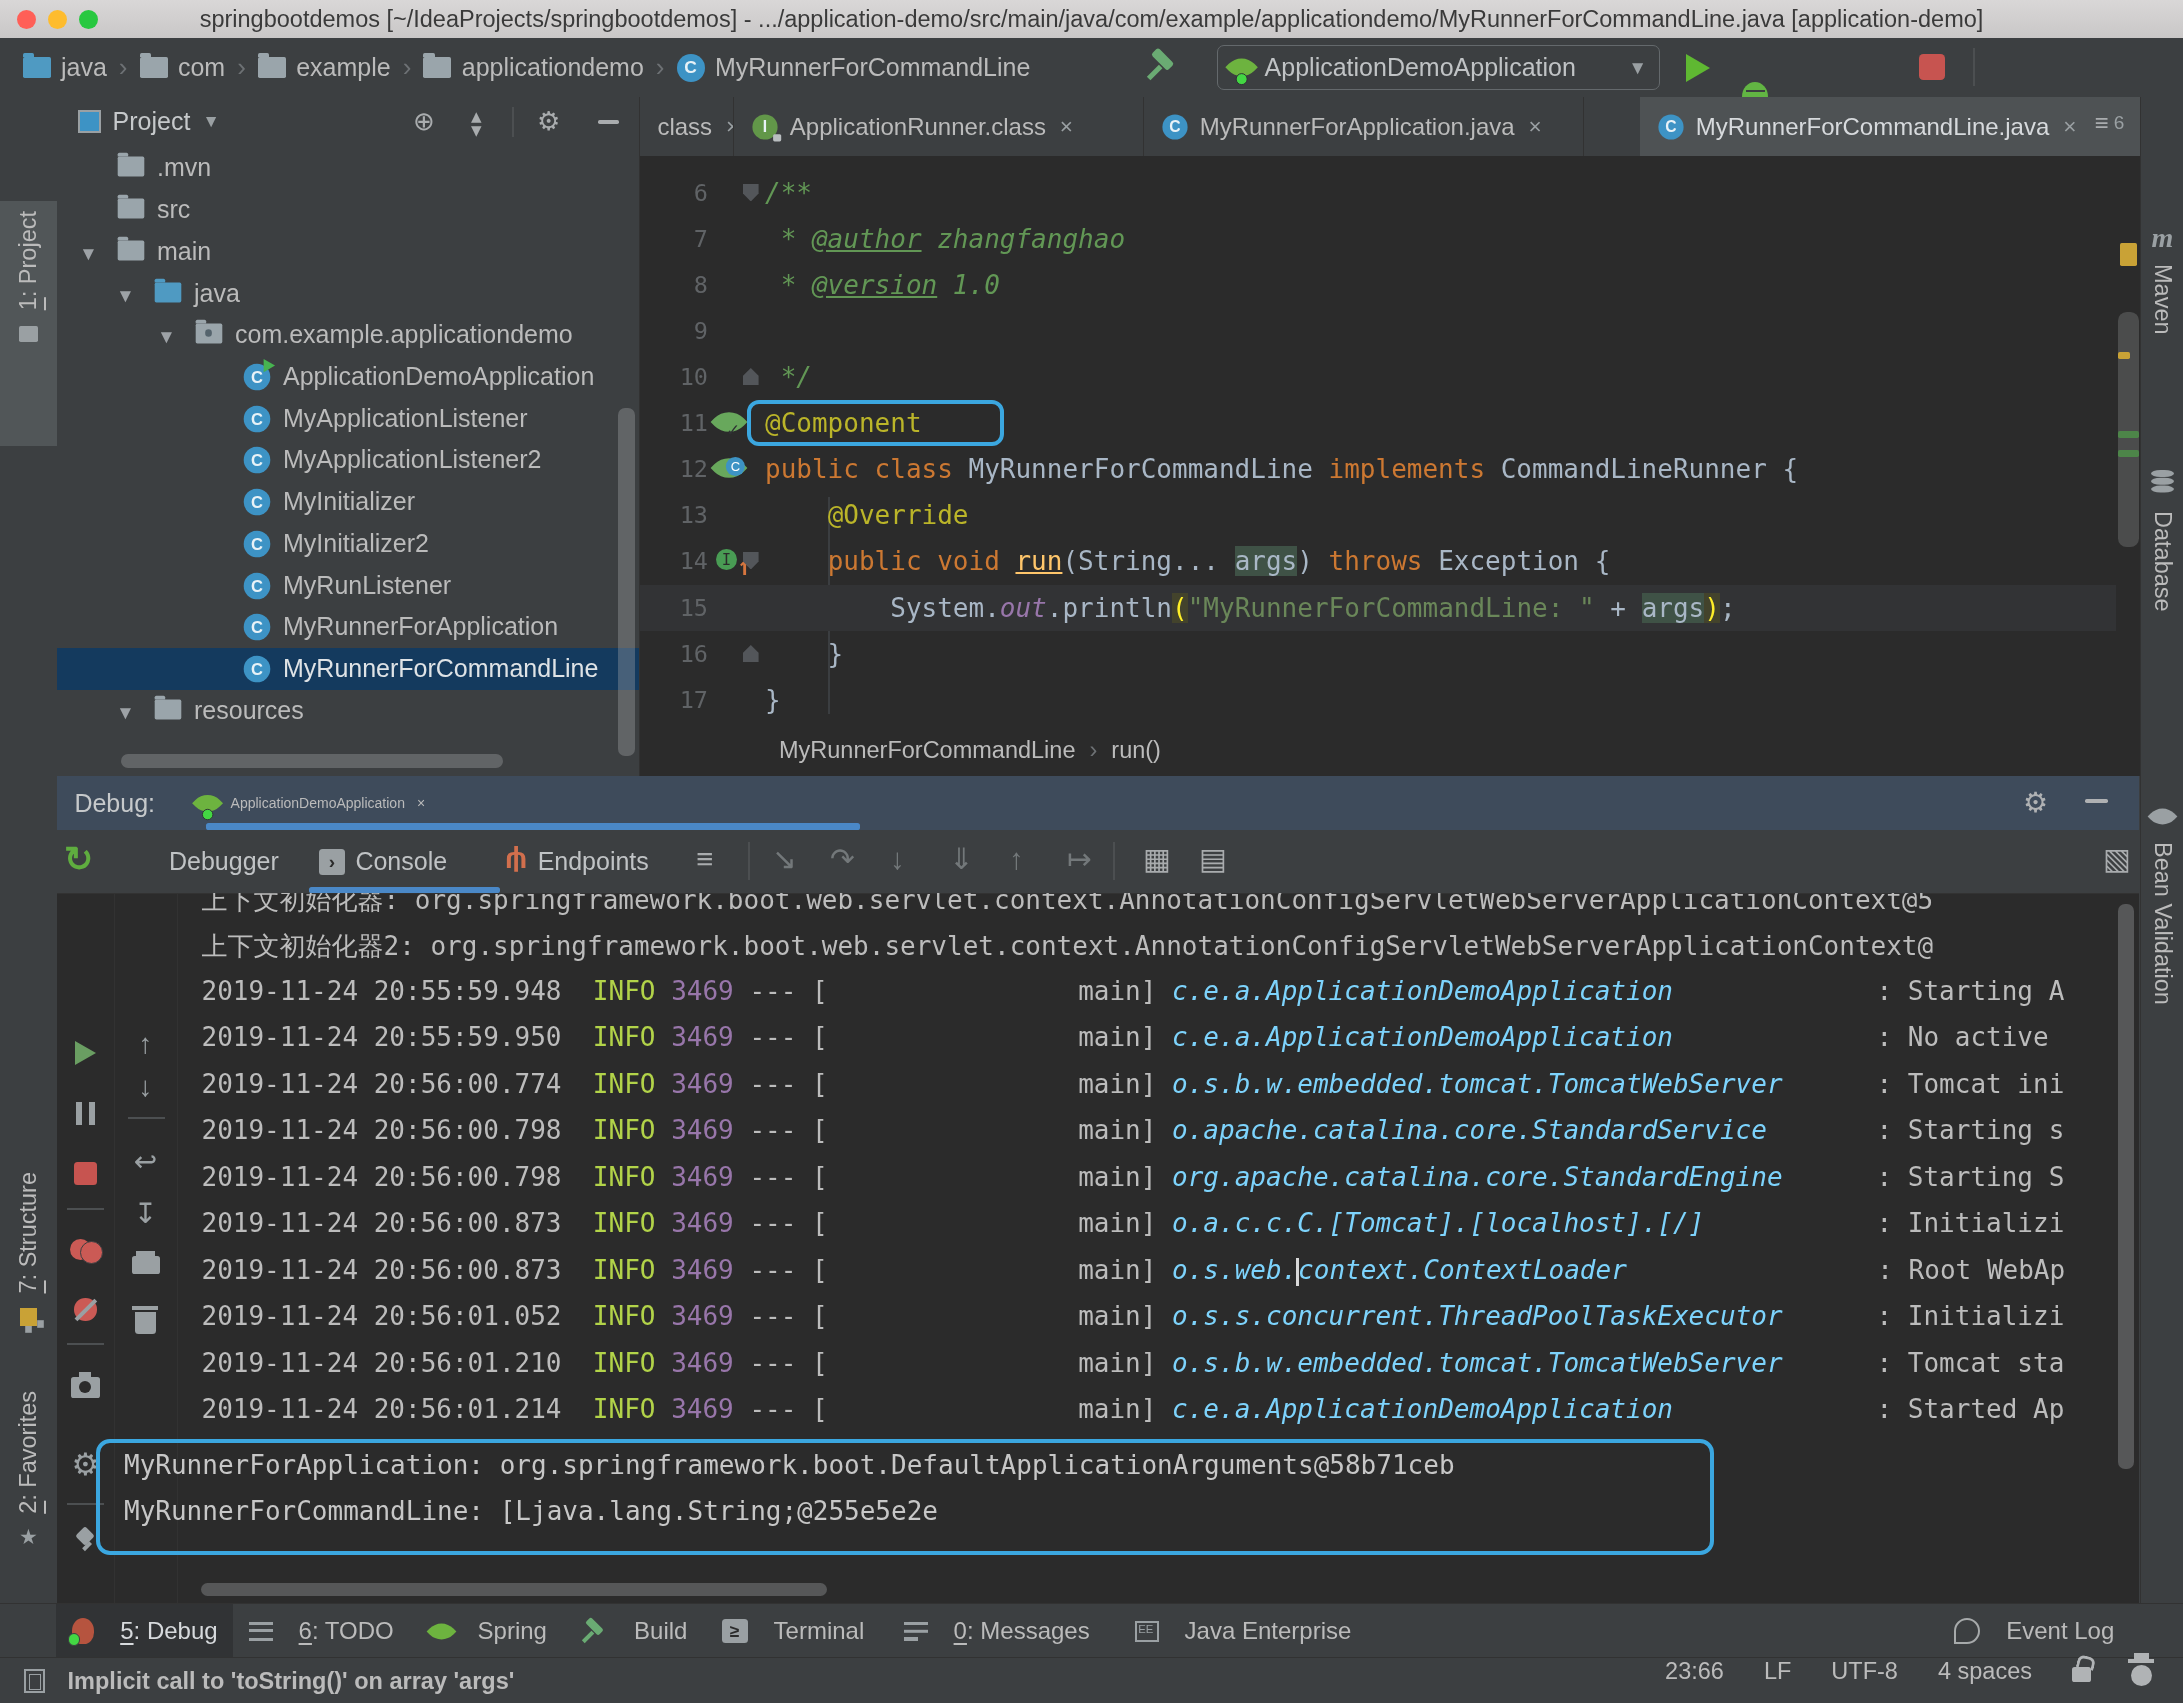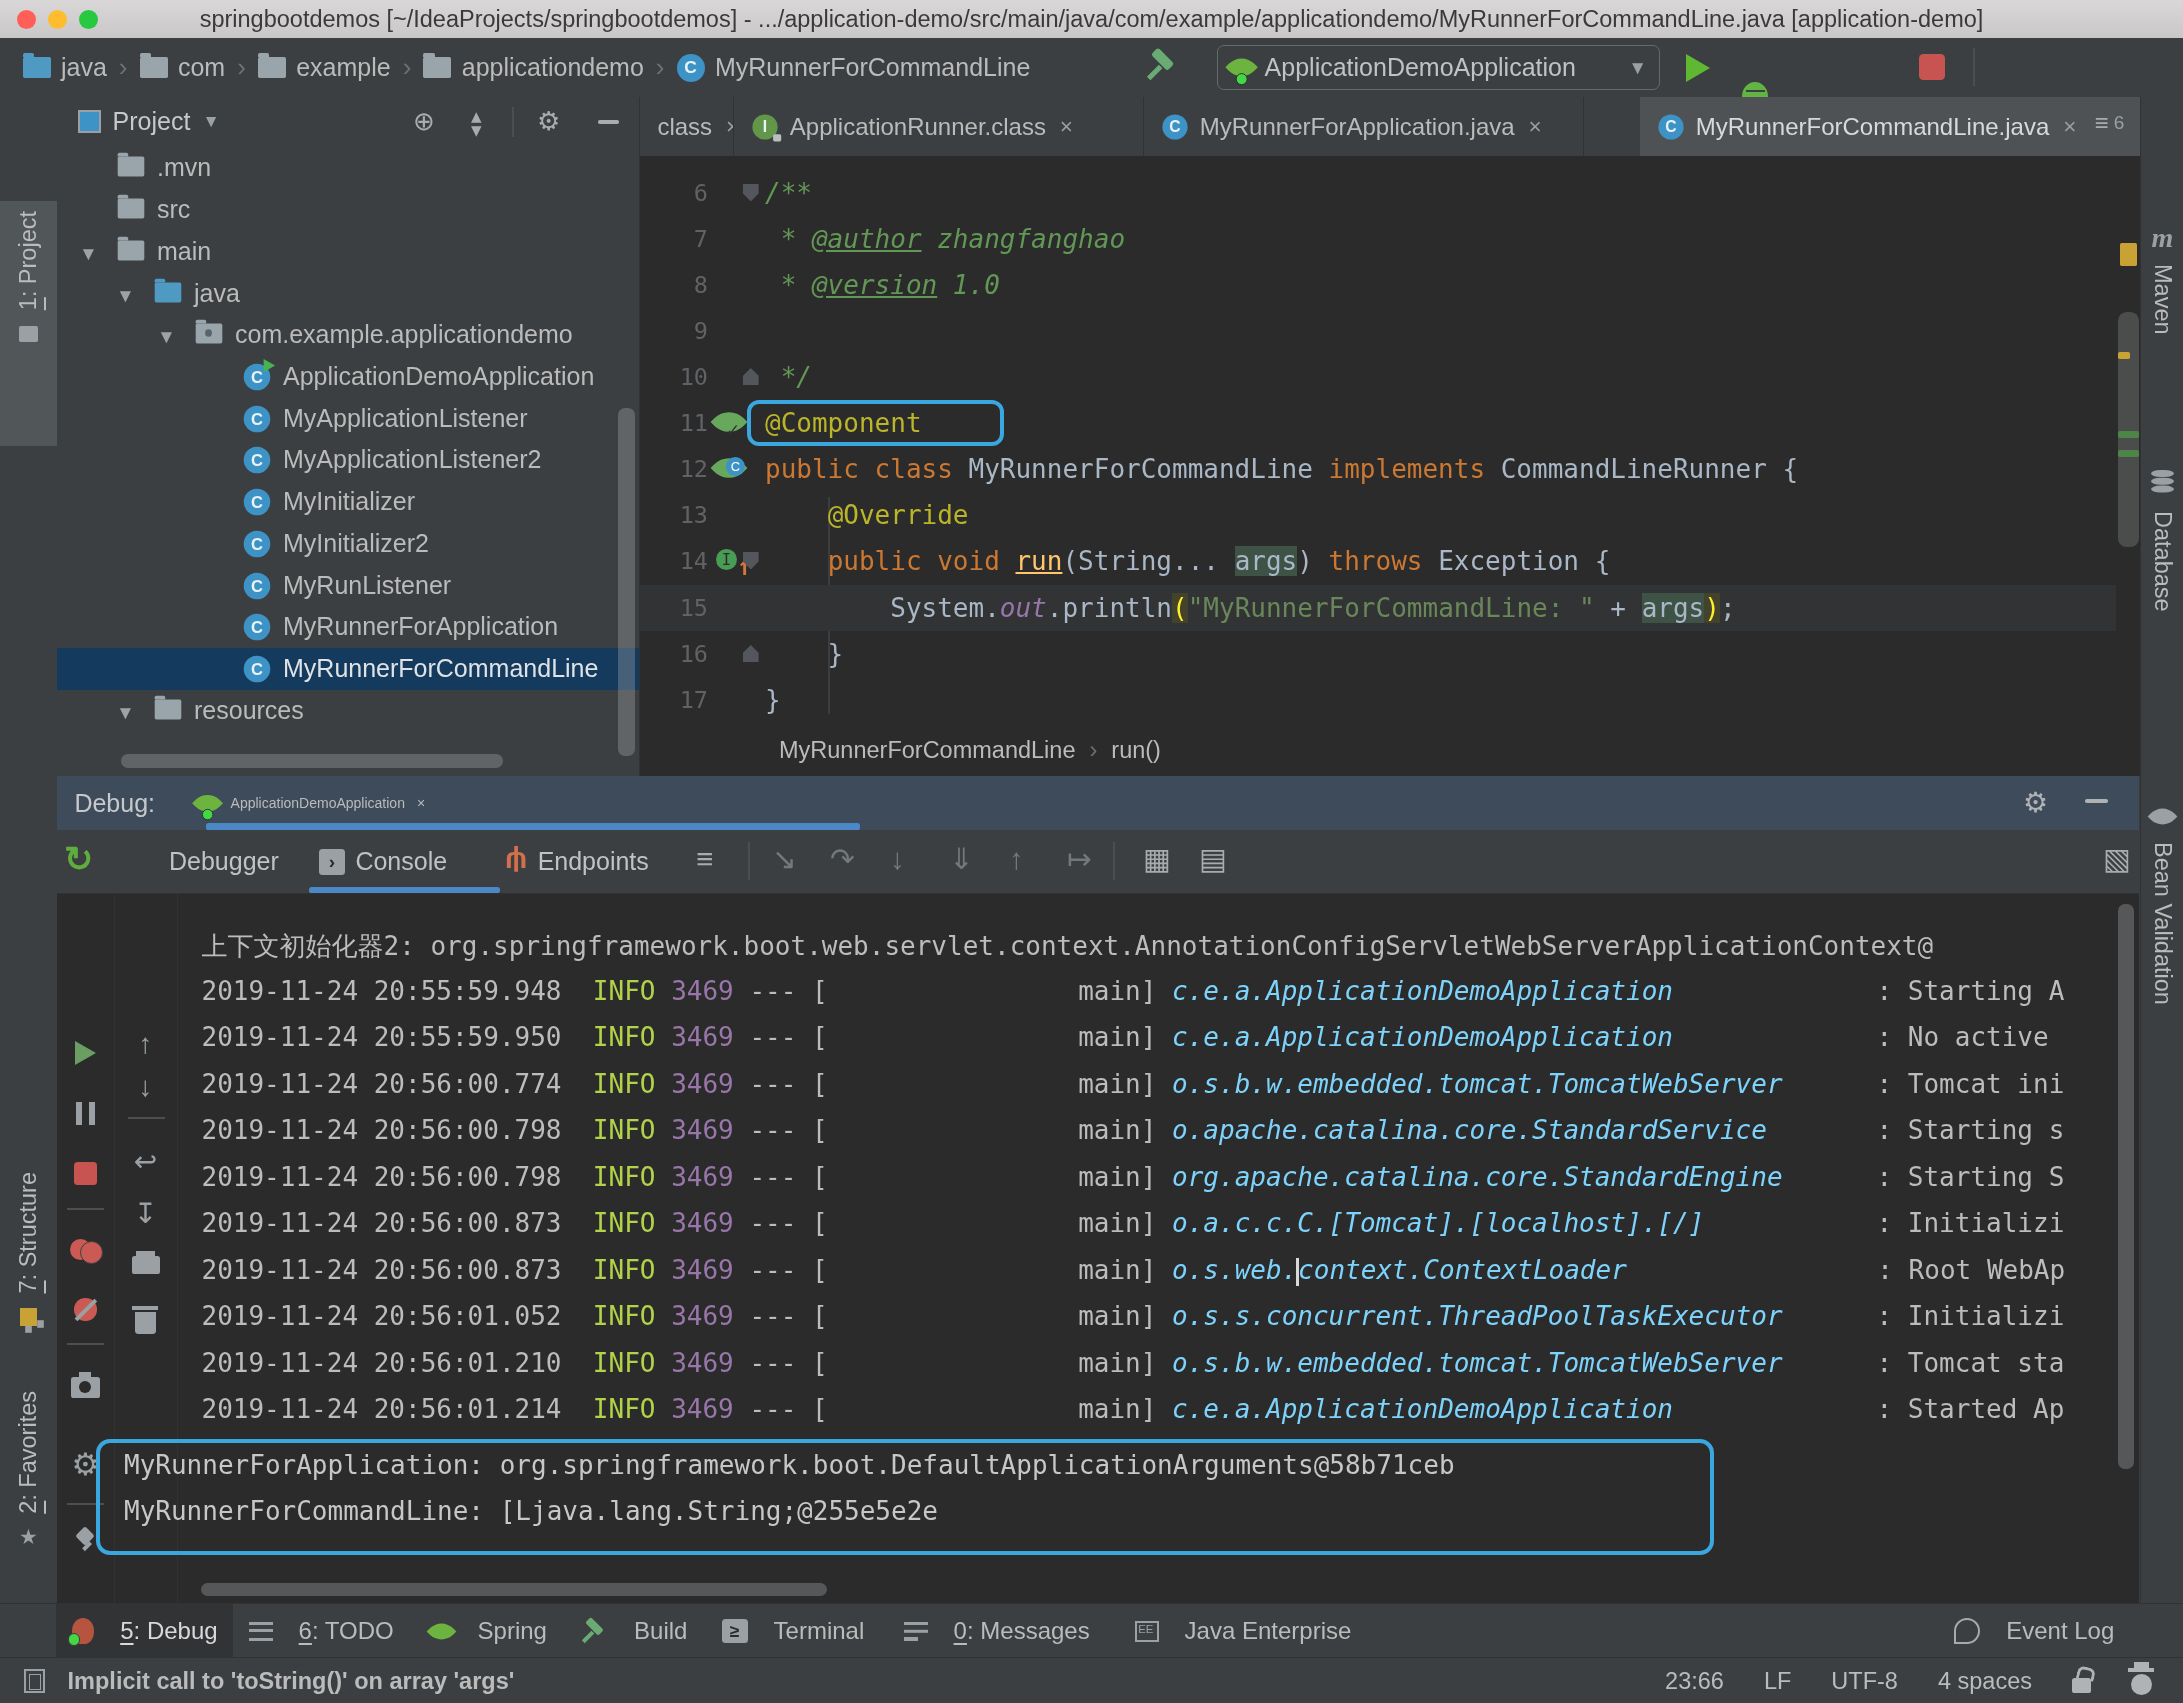--- a/index.html
+++ b/index.html
@@ -188,21 +188,21 @@
   .bt-msg::before{content:"";position:absolute;left:0;top:0;width:24px;height:3.5px;background:#9aa0a3;box-shadow:0 7.8px 0 #9aa0a3;}
   .bt-msg::after{content:"";position:absolute;left:0;top:15.6px;width:14px;height:3.5px;background:#9aa0a3;}
   .bt-jee{width:24px;height:21px;border:2.6px solid #9aa0a3;box-sizing:border-box;position:relative;}
   .bt-jee::after{content:"EE";position:absolute;left:1.7px;top:0.9px;font-size:11.3px;color:#9aa0a3;}
   .evt-ic{position:relative;width:22.6px;height:22.6px;border:2.6px solid #a7aaab;border-radius:50% 50% 50% 0;}
   
   #statusbar{position:absolute;left:0;top:1657px;width:2183px;height:46px;background:#3c3f41;border-top:0.9px solid #323232;font-size:23.5px;color:#bbbbbb;}
   #status-left{position:absolute;left:24px;top:0;height:46px;display:flex;align-items:center;gap:22.6px;font-weight:bold;}
   .doc-ic{width:21px;height:24px;border:2.6px solid #9aa0a3;box-sizing:border-box;position:relative;}
   .doc-ic::after{content:"";position:absolute;left:2.6px;top:2.6px;width:10.4px;height:14px;border:1.7px solid #9aa0a3;}
-  #status-right{position:absolute;right:31px;top:0;height:46px;display:flex;align-items:center;gap:40px;}
+  #status-right{position:absolute;right:31px;top:0;height:46px;display:flex;gap:40px;}
   .lock-ic{position:relative;width:19px;height:15.6px;background:#b0b3b5;border-radius:2.6px;margin-top:8.7px;}
   .lock-ic::before{content:"";position:absolute;left:5.2px;top:-10.4px;width:12px;height:10.4px;border:3.5px solid #b0b3b5;border-bottom:none;border-radius:7px 7px 0 0;transform:rotate(14deg);}
   .hector{position:relative;width:21px;height:21px;border-radius:50%;background:#b0b3b5;margin-top:7px;}
   .hector::before{content:"";position:absolute;left:-2.6px;top:-6px;width:26px;height:4.3px;background:#b0b3b5;}
   .hector::after{content:"";position:absolute;left:2.6px;top:-12px;width:15.6px;height:7px;background:#b0b3b5;}
 </style>
 </head>
 <body>
 
 <div id="root">
@@ -513,20 +513,21 @@
       <div class="ic-c" style="top:304px">↧</div>
       <div class="ic-c" style="top:358px">
           <div class="print-ic"></div>
         </div>
       <div class="ic-c" style="top:415px">
           <div class="trash-ic"></div>
         </div>
     </div>
 
     <div id="console">
+        <div class="crow" style="top: -10.4px;">上下文初始化器: org.springframework.boot.web.servlet.context.AnnotationConfigServletWebServerApplicationContext@5</div>
         <div class="crow" style="top: 36px;">上下文初始化器2: org.springframework.boot.web.servlet.context.AnnotationConfigServletWebServerApplicationContext@</div>
         <div class="crow" style="top: 83px;"><span>2019-11-24 20:55:59.948</span><span>  </span><span class="ci">INFO</span><span> </span><span class="cp">3469</span><span> --- [</span><span>                main</span><span>] </span><span class="clg">c.e.a.ApplicationDemoApplication            </span><span> : </span><span>Starting A</span></div>
         <div class="crow" style="top: 129px;"><span>2019-11-24 20:55:59.950</span><span>  </span><span class="ci">INFO</span><span> </span><span class="cp">3469</span><span> --- [</span><span>                main</span><span>] </span><span class="clg">c.e.a.ApplicationDemoApplication            </span><span> : </span><span>No active </span></div>
         <div class="crow" style="top: 176px;"><span>2019-11-24 20:56:00.774</span><span>  </span><span class="ci">INFO</span><span> </span><span class="cp">3469</span><span> --- [</span><span>                main</span><span>] </span><span class="clg">o.s.b.w.embedded.tomcat.TomcatWebServer     </span><span> : </span><span>Tomcat ini</span></div>
         <div class="crow" style="top: 222px;"><span>2019-11-24 20:56:00.798</span><span>  </span><span class="ci">INFO</span><span> </span><span class="cp">3469</span><span> --- [</span><span>                main</span><span>] </span><span class="clg">o.apache.catalina.core.StandardService      </span><span> : </span><span>Starting s</span></div>
         <div class="crow" style="top: 269px;"><span>2019-11-24 20:56:00.798</span><span>  </span><span class="ci">INFO</span><span> </span><span class="cp">3469</span><span> --- [</span><span>                main</span><span>] </span><span class="clg">org.apache.catalina.core.StandardEngine     </span><span> : </span><span>Starting S</span></div>
         <div class="crow" style="top: 315px;"><span>2019-11-24 20:56:00.873</span><span>  </span><span class="ci">INFO</span><span> </span><span class="cp">3469</span><span> --- [</span><span>                main</span><span>] </span><span class="clg">o.a.c.c.C.[Tomcat].[localhost].[/]          </span><span> : </span><span>Initializi</span></div>
         <div class="crow" style="top: 362px;"><span>2019-11-24 20:56:00.873</span><span>  </span><span class="ci">INFO</span><span> </span><span class="cp">3469</span><span> --- [</span><span>                main</span><span>] </span><span class="clg">o.s.web.</span><span class="caret-bar"></span><span class="clg">context.ContextLoader               </span><span> : </span><span>Root WebAp</span></div>
         <div class="crow" style="top: 408px;"><span>2019-11-24 20:56:01.052</span><span>  </span><span class="ci">INFO</span><span> </span><span class="cp">3469</span><span> --- [</span><span>                main</span><span>] </span><span class="clg">o.s.s.concurrent.ThreadPoolTaskExecutor     </span><span> : </span><span>Initializi</span></div>
         <div class="crow" style="top: 455px;"><span>2019-11-24 20:56:01.210</span><span>  </span><span class="ci">INFO</span><span> </span><span class="cp">3469</span><span> --- [</span><span>                main</span><span>] </span><span class="clg">o.s.b.w.embedded.tomcat.TomcatWebServer     </span><span> : </span><span>Tomcat sta</span></div>

